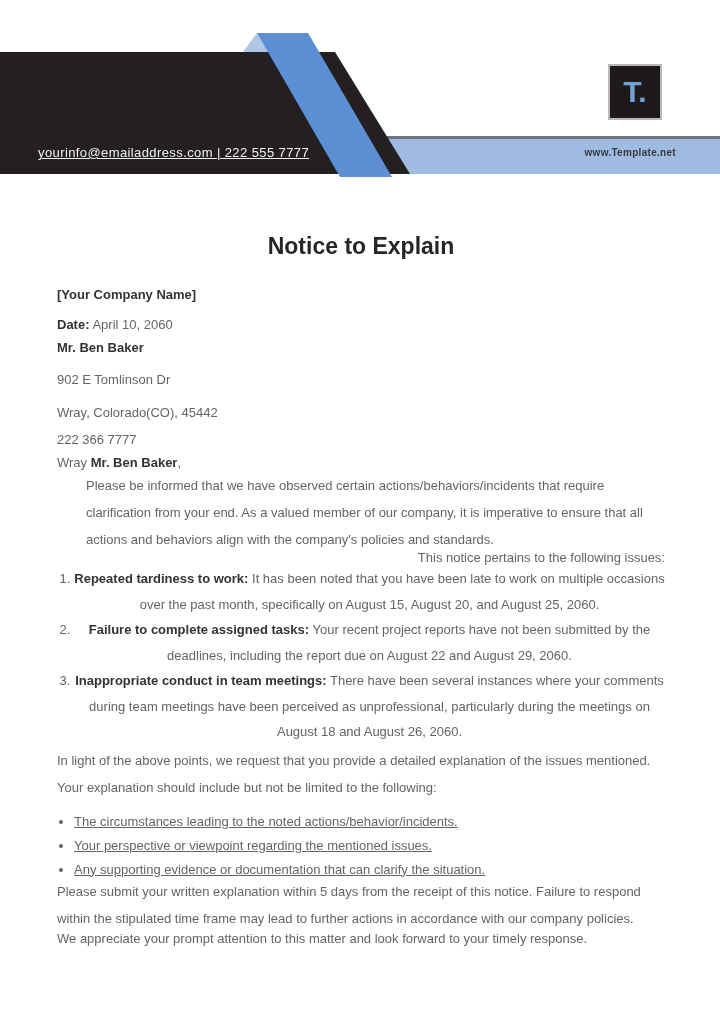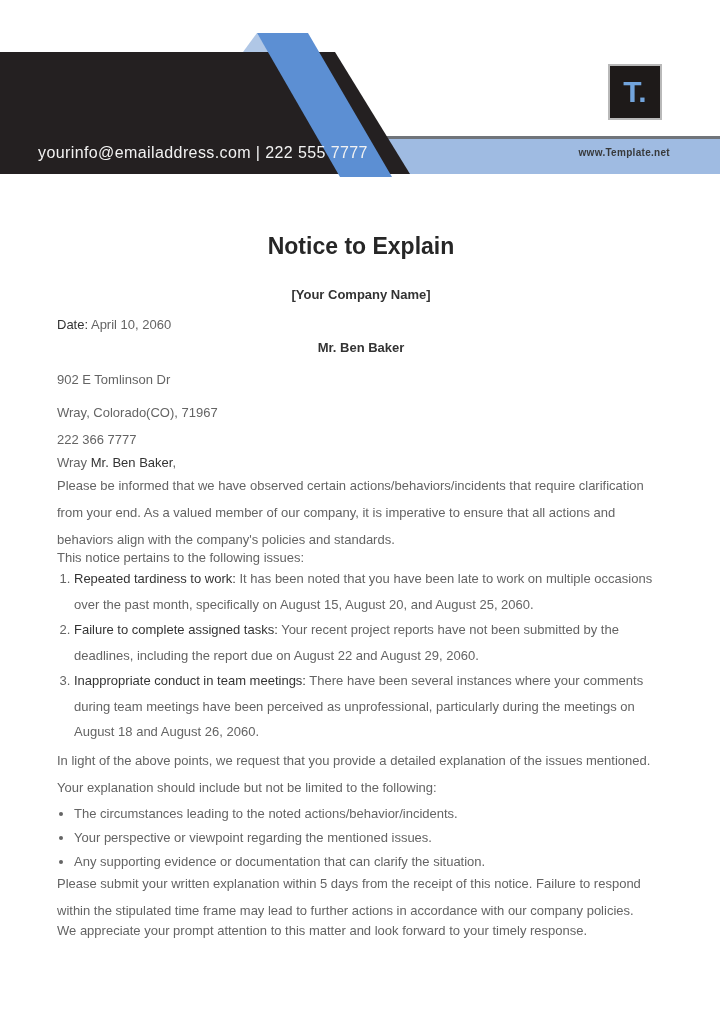--- a/index.html
+++ b/index.html
@@ -25,52 +25,52 @@
     background:var(--fold_blue,#b0c7e6);
     clip-path:polygon(257px 33px,269px 52px,243px 52px); z-index:3;
   }
   .blue-ribbon {
     position:absolute; top:0; left:0; width:720px; height:185px;
     background:var(--ribbon_blue,#5c8fd3);
     clip-path:polygon(257px 33px,308px 33px,392px 177px,340px 177px); z-index:4;
   }
   .contact {
     position:absolute; left:38px; top:147px; z-index:5;
-    color:var(--contact_color,#f2f2f2); font-size:16px; letter-spacing:.4px; line-height:12px;
+    color:var(--contact_color,#f2f2f2); font-size:13px; letter-spacing:.4px; line-height:12px;text-decoration:underline;
   }
   .logo {
     position:absolute; left:608px; top:64px; width:54px; height:56px; box-sizing:border-box;
     background:#1e1a19; border:2px solid #b9b9b9;
     display:flex; align-items:center; justify-content:center; z-index:5;
   }
   .logo span { color:var(--logo_blue,#72a4dc); font-weight:700; font-size:30px; line-height:1; }
   .website {
-    position:absolute; right:50px; top:147px; z-index:5;
+    position:absolute; right:44px; top:147px; z-index:5;
     color:var(--website_color,#37393b); font-size:10px; font-weight:700; letter-spacing:.3px; line-height:12px;
   }
 
   
   .content {
     position:relative; box-sizing:border-box; width:720px;
     padding:232px 55px 0 57px;
     color:var(--text_color,#646464); font-size:13px; line-height:27px;
   }
   h1.title {
     font-size:23px; line-height:28px; font-weight:700; text-align:center;
     color:var(--title_color,#262626); margin:0 0 21px;
   }
   p { margin:0; }
-  b, .content li b { font-weight:400; color:var(--bold_color,#333333); }
-  .bd { font-weight:700; color:var(--bold_color,#333333);text-align:center; }
+  b, .content li b { font-weight:700; color:var(--bold_color,#333333); }
+  .bd { font-weight:700; color:var(--bold_color,#333333); }
 
-  .m3  { margin-bottom:3px; }  .m5  { margin-bottom:5px; }  .m6  { margin-bottom:6px; }  .mn4 { margin-bottom:-4px; } .mn5 { margin-bottom:-5px; }
-  .mn7 { margin-bottom:-7px; } .mn8 { margin-bottom:-8px; } .mn9 { margin-bottom:-9px; }
+  .m3  { margin-bottom:3px; }  .m5  { margin-bottom:5px; }  .m6  { margin-bottom:6px; }  .mn4 { margin-bottom:-4px; } .mn5 { margin-bottom:-5px;text-align:right; }
+  .mn7 { margin-bottom:-7px; } .mn8 { margin-bottom:-8px; } .mn9 { margin-bottom:-9px;margin-left:29px; }
 
-  ol.issues { margin:0 0 2px; padding-left:17px; line-height:25.5px; }
-  ul.points { margin:8px 0 -4px; padding-left:17px; line-height:24px; list-style-type:disc; }
+  ol.issues { margin:0 0 2px; padding-left:17px; line-height:25.5px;text-align:center; }
+  ul.points { margin:16px 0 -4px; padding-left:17px; line-height:24px; list-style-type:disc;text-decoration:underline; }
   ol.issues li, ul.points li { margin:0; }
 </style>
 </head>
 <body>
 
 <div class="page">
 
   <div class="letterhead">
     <div class="website-band"></div>
     <div class="black-band"></div>
@@ -85,21 +85,21 @@
 
   <div class="content">
     <h1 class="title">Notice to Explain</h1>
 
     <p class="bd m3">[Your Company Name]</p>
 
     <p class="mn4"><b>Date:</b><span> April 10, 2060</span></p>
 
     <p class="bd m5">Mr. Ben Baker</p>
     <p class="m6">902 E Tomlinson Dr</p>
-    <p>              <span>Wray, Colorado(CO), 71967</span></p>
+    <p>              <span>Wray, Colorado(CO), 45442</span></p>
     <p class="mn4">222 366 7777</p>
 
     <p class="mn4"><span>Wray </span><b>Mr. Ben Baker</b><span>,</span></p>
 
     <p class="mn9">Please be informed that we have observed certain actions/behaviors/incidents that require clarification from your end. As a valued member of our company, it is imperative to ensure that all actions and behaviors align with the company's policies and standards.</p>
     <p class="mn5">This notice pertains to the following issues:</p>
 
     <ol class="issues">
         <li><b>Repeated tardiness to work:</b> It has been noted that you have been late to work on multiple occasions over the past month, specifically on August 15, August 20, and August 25, 2060.</li>
         <li><b>Failure to complete assigned tasks:</b> Your recent project reports have not been submitted by the deadlines, including the report due on August 22 and August 29, 2060.</li>

